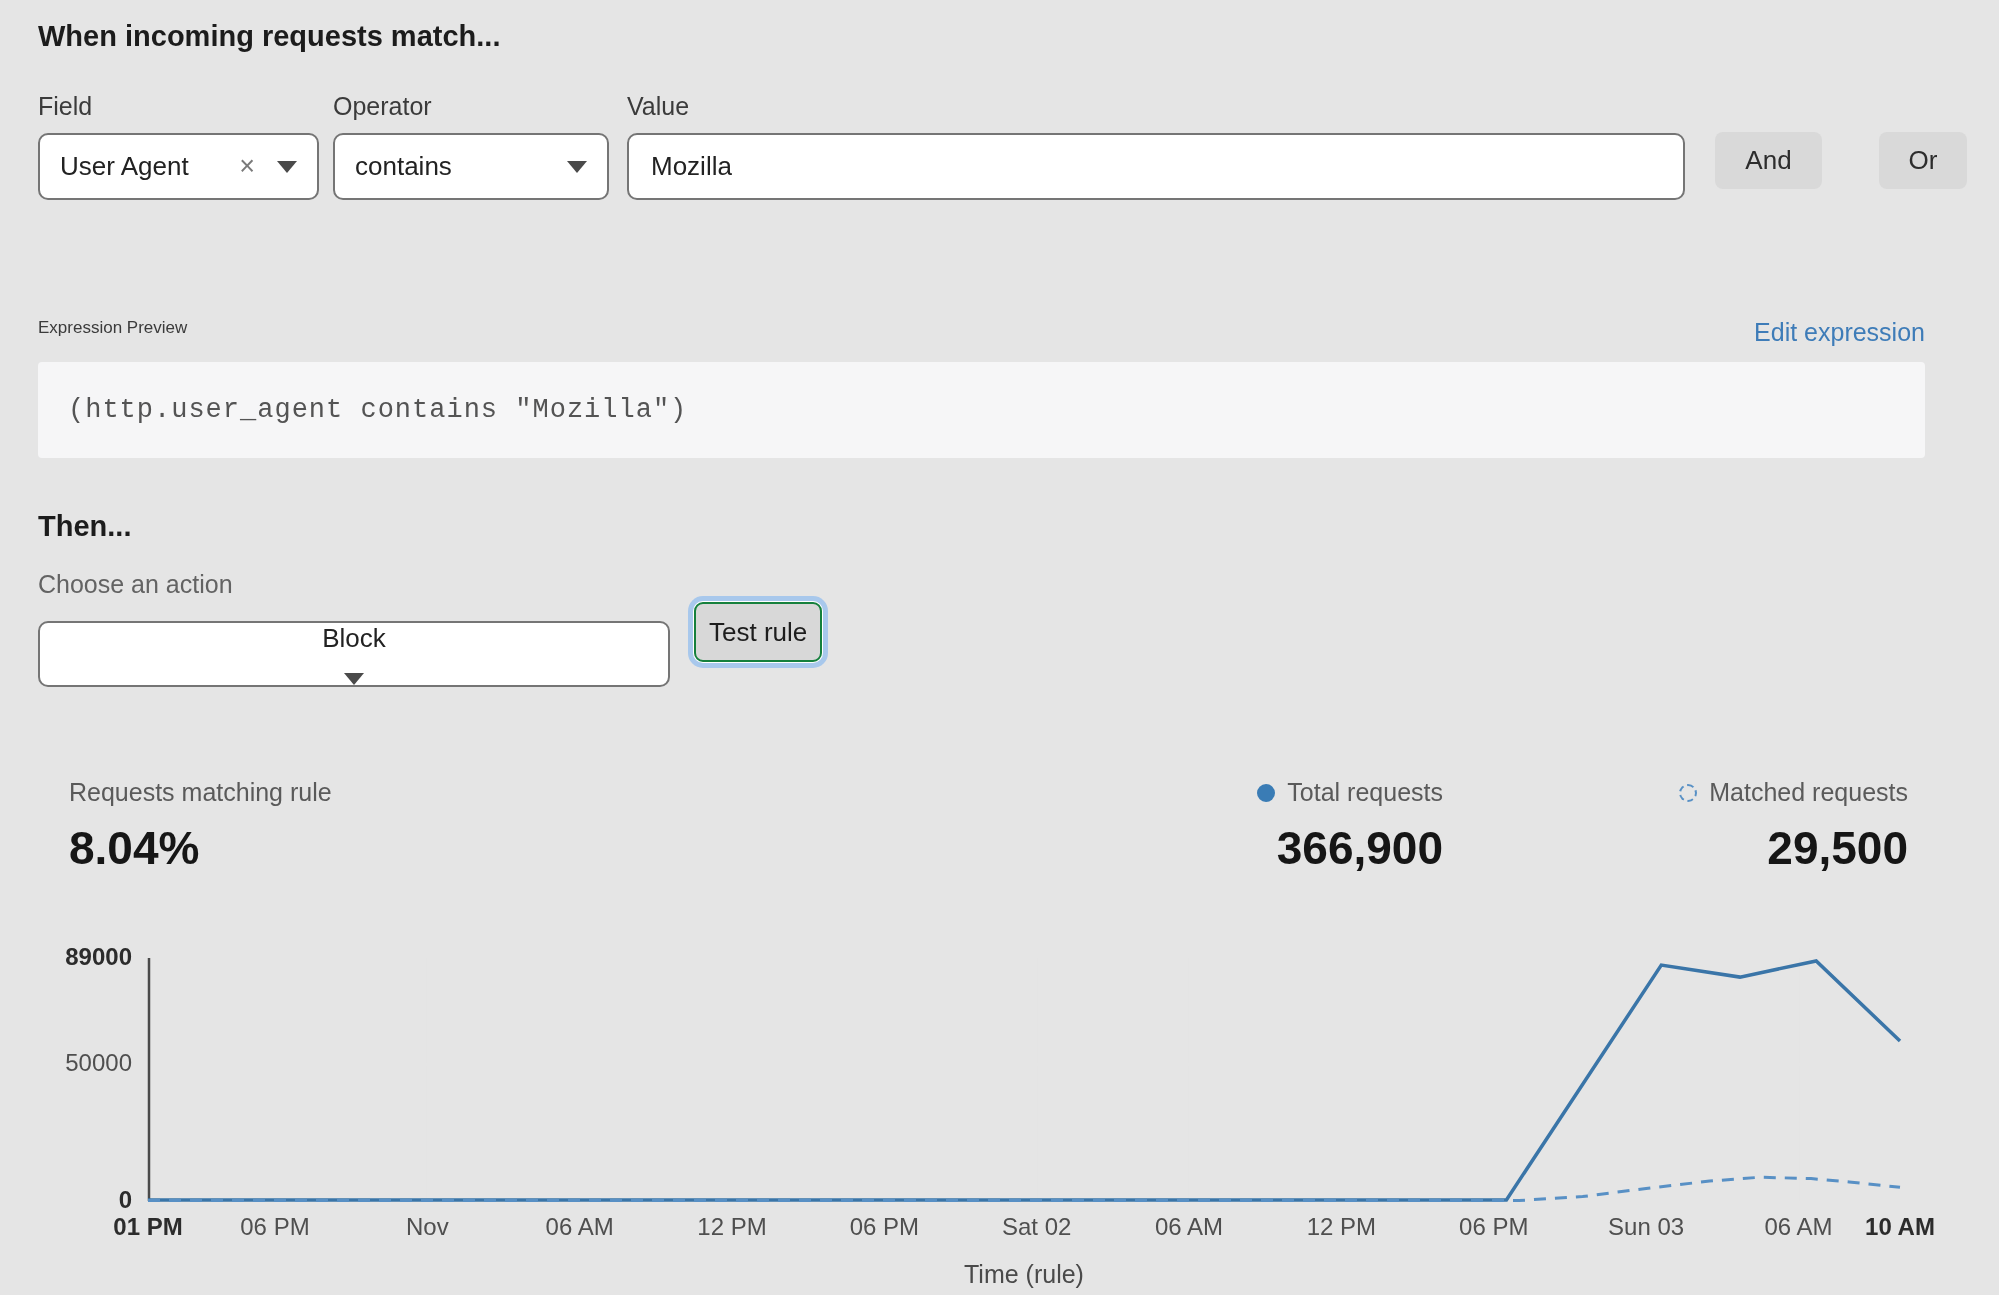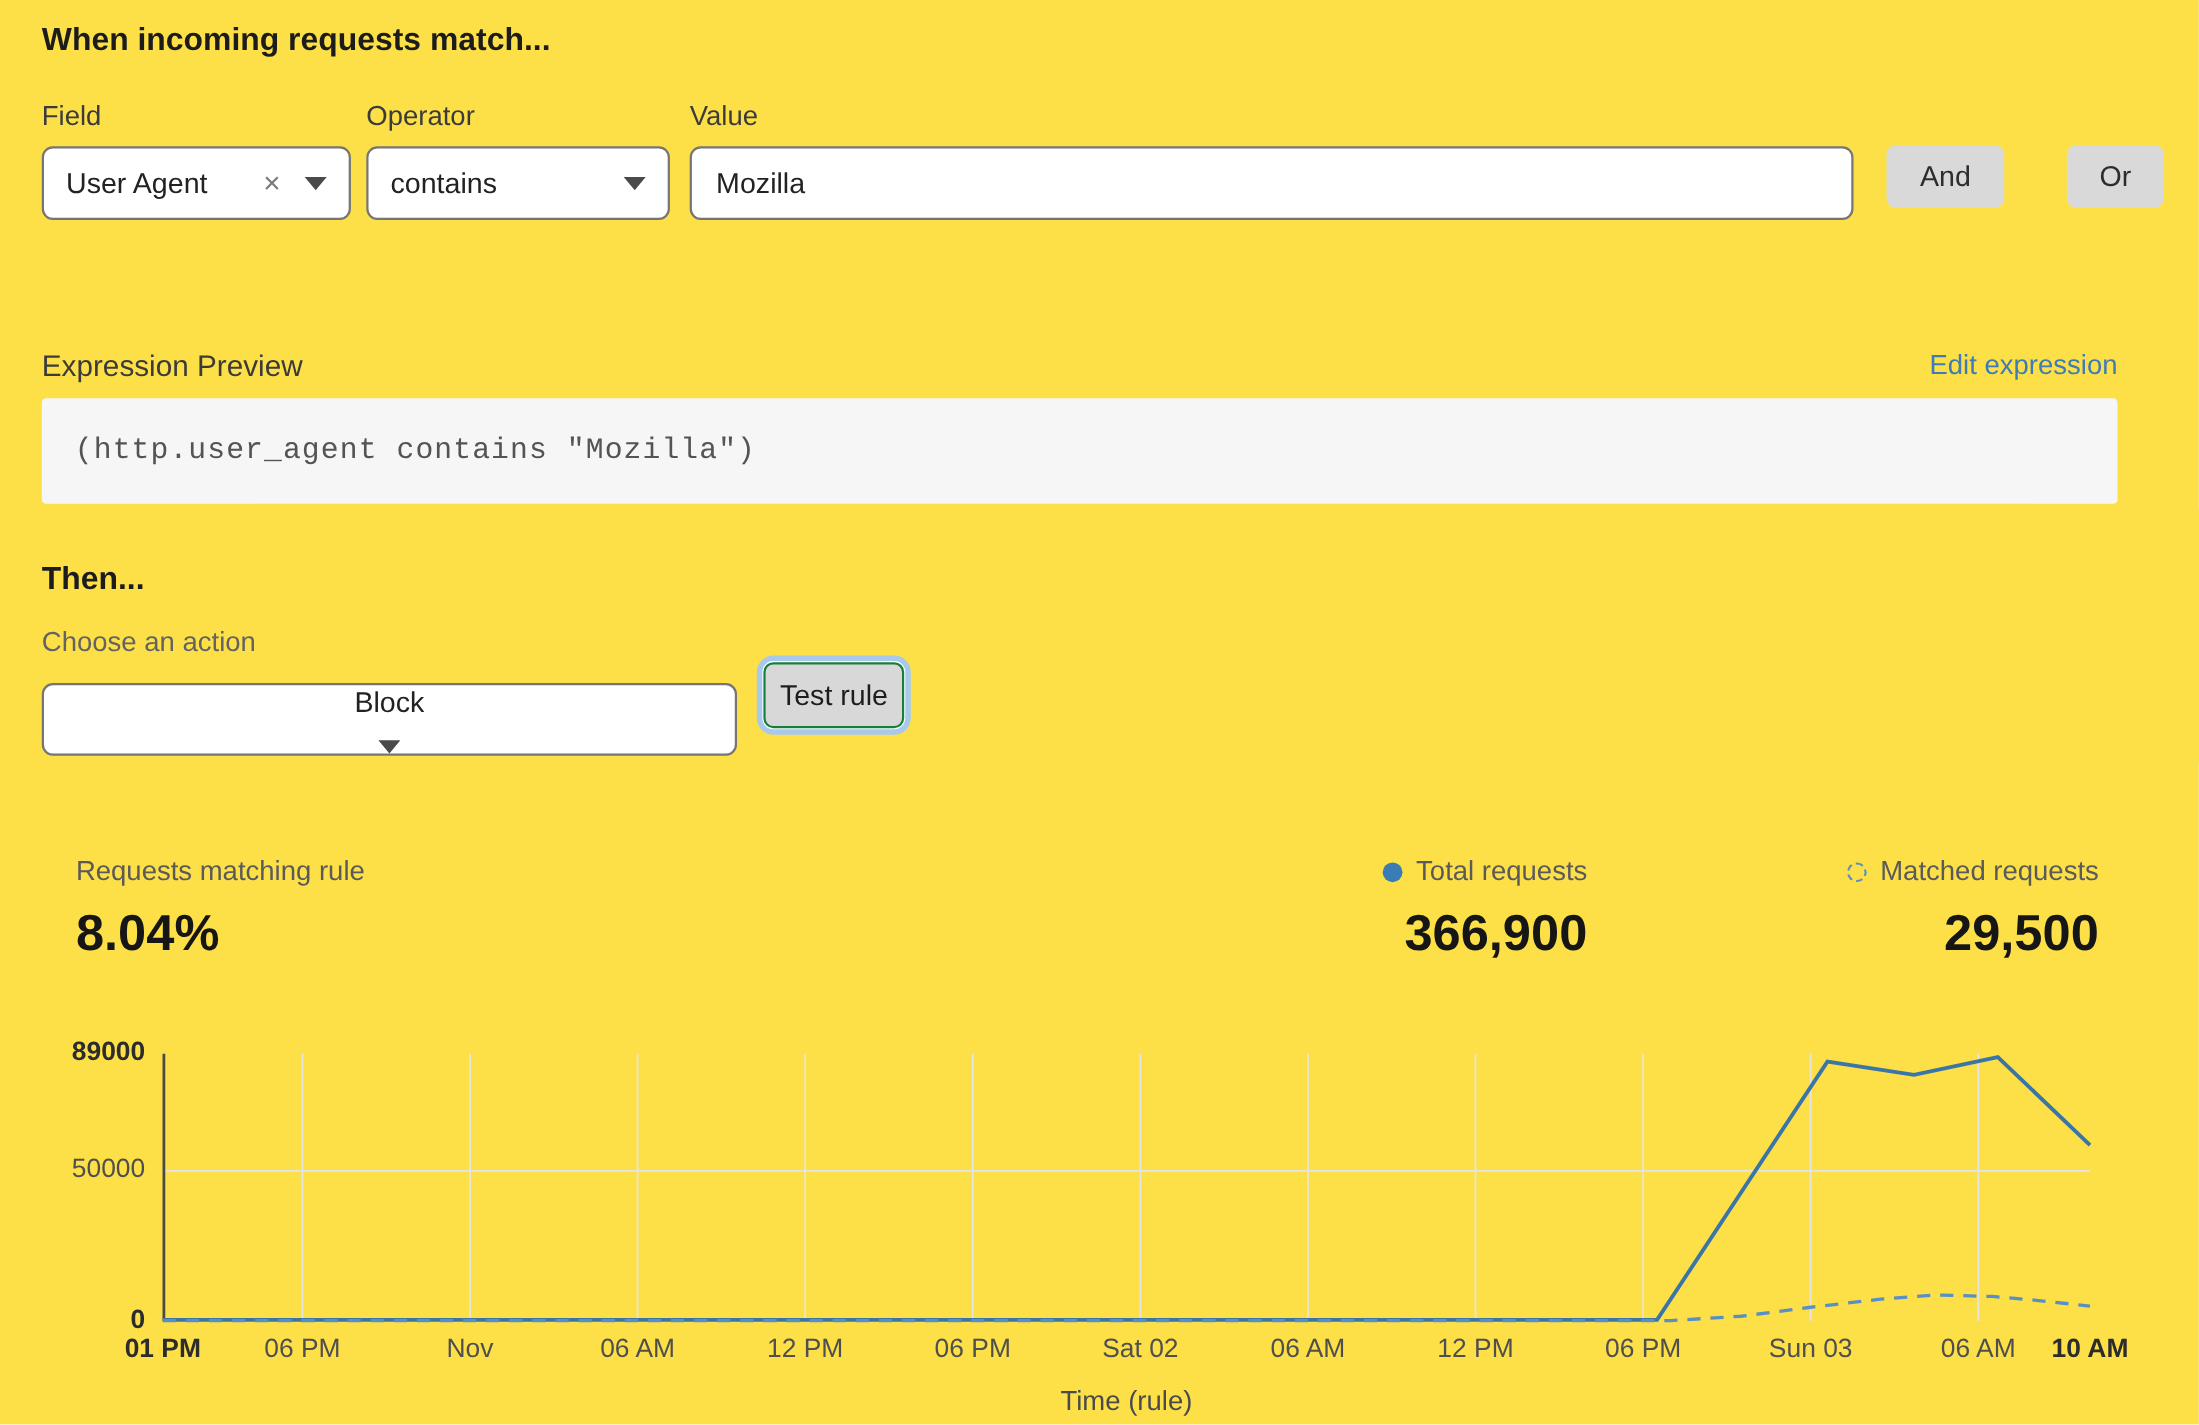--- a/index.html
+++ b/index.html
@@ -1,18 +1,18 @@
 <!DOCTYPE html>
 <html><head>
 <meta charset="utf-8">
 <style>
   * { margin:0; padding:0; box-sizing:border-box; }
   html,body { background:#fff; }
   body { font-family:"Liberation Sans", sans-serif; color:#1e1e1e; }
-  .page { position:relative; width:1999px; height:1295px; background:#fde047; overflow:hidden; }
+  .page { position:relative; width:1999px; height:1295px; background:#e5e5e5; overflow:hidden; }
 
   .title { position:absolute; left:38px; top:20px; font-size:29px; font-weight:bold; color:#1c1c1c; }
 
   .col-label { position:absolute; top:92px; font-size:25px; color:#3b3b3b; }
   .lbl-field { left:38px; } .lbl-operator { left:333px; } .lbl-value { left:627px; }
 
   .selectbox {
     position:absolute; top:133px; height:67px; border:2px solid #757575; border-radius:10px;
     background:#fff; display:flex; align-items:center; padding:3px 20px; font-size:26px; color:#222;
   }
@@ -27,21 +27,21 @@
     border-radius:10px; font-size:26px; color:#222; padding:0 22px; font-family:"Liberation Sans", sans-serif;
     outline:none; background:#fff;
   }
   .gray-btn {
     position:absolute; top:132px; height:57px; background:#d9d9d9; border:none; border-radius:8px;
     font-size:26px; color:#2d2d2d; font-family:"Liberation Sans", sans-serif; cursor:pointer;
   }
   .btn-and { left:1715px; width:107px; }
   .btn-or  { left:1839px; width:88px;margin-left:40px; }
 
-  .expr-label { position:absolute; left:38px; top:318px; font-size:27px; color:#3b3b3b; }
+  .expr-label { position:absolute; left:38px; top:318px; font-size:17px; color:#3b3b3b; }
   .edit-link { position:absolute; right:74px; top:318px; font-size:25px; color:#3e7cb8; cursor:pointer; text-decoration:none; }
   .code-box { position:absolute; left:38px; right:74px; top:362px; height:96px; background:#f6f6f7;
     border-radius:4px; display:flex; align-items:center; padding-left:30px; }
   .code-text { font-family:"Liberation Mono", monospace; font-size:27px; letter-spacing:1px; color:#545454; }
 
   .then-heading { position:absolute; left:38px; top:510px; font-size:29px; font-weight:bold; color:#1c1c1c; }
   .choose-label { position:absolute; left:38px; top:570px; font-size:25px; color:#636363; }
   .action-select { position:absolute; left:38px; top:621px; width:632px; height:66px; border:2px solid #757575;
     border-radius:10px; background:#fff; display:flex; align-items:center; padding:0 22px; font-size:26px; color:#222;flex-direction:column; }
   .action-select .sel-value { flex:1; }

